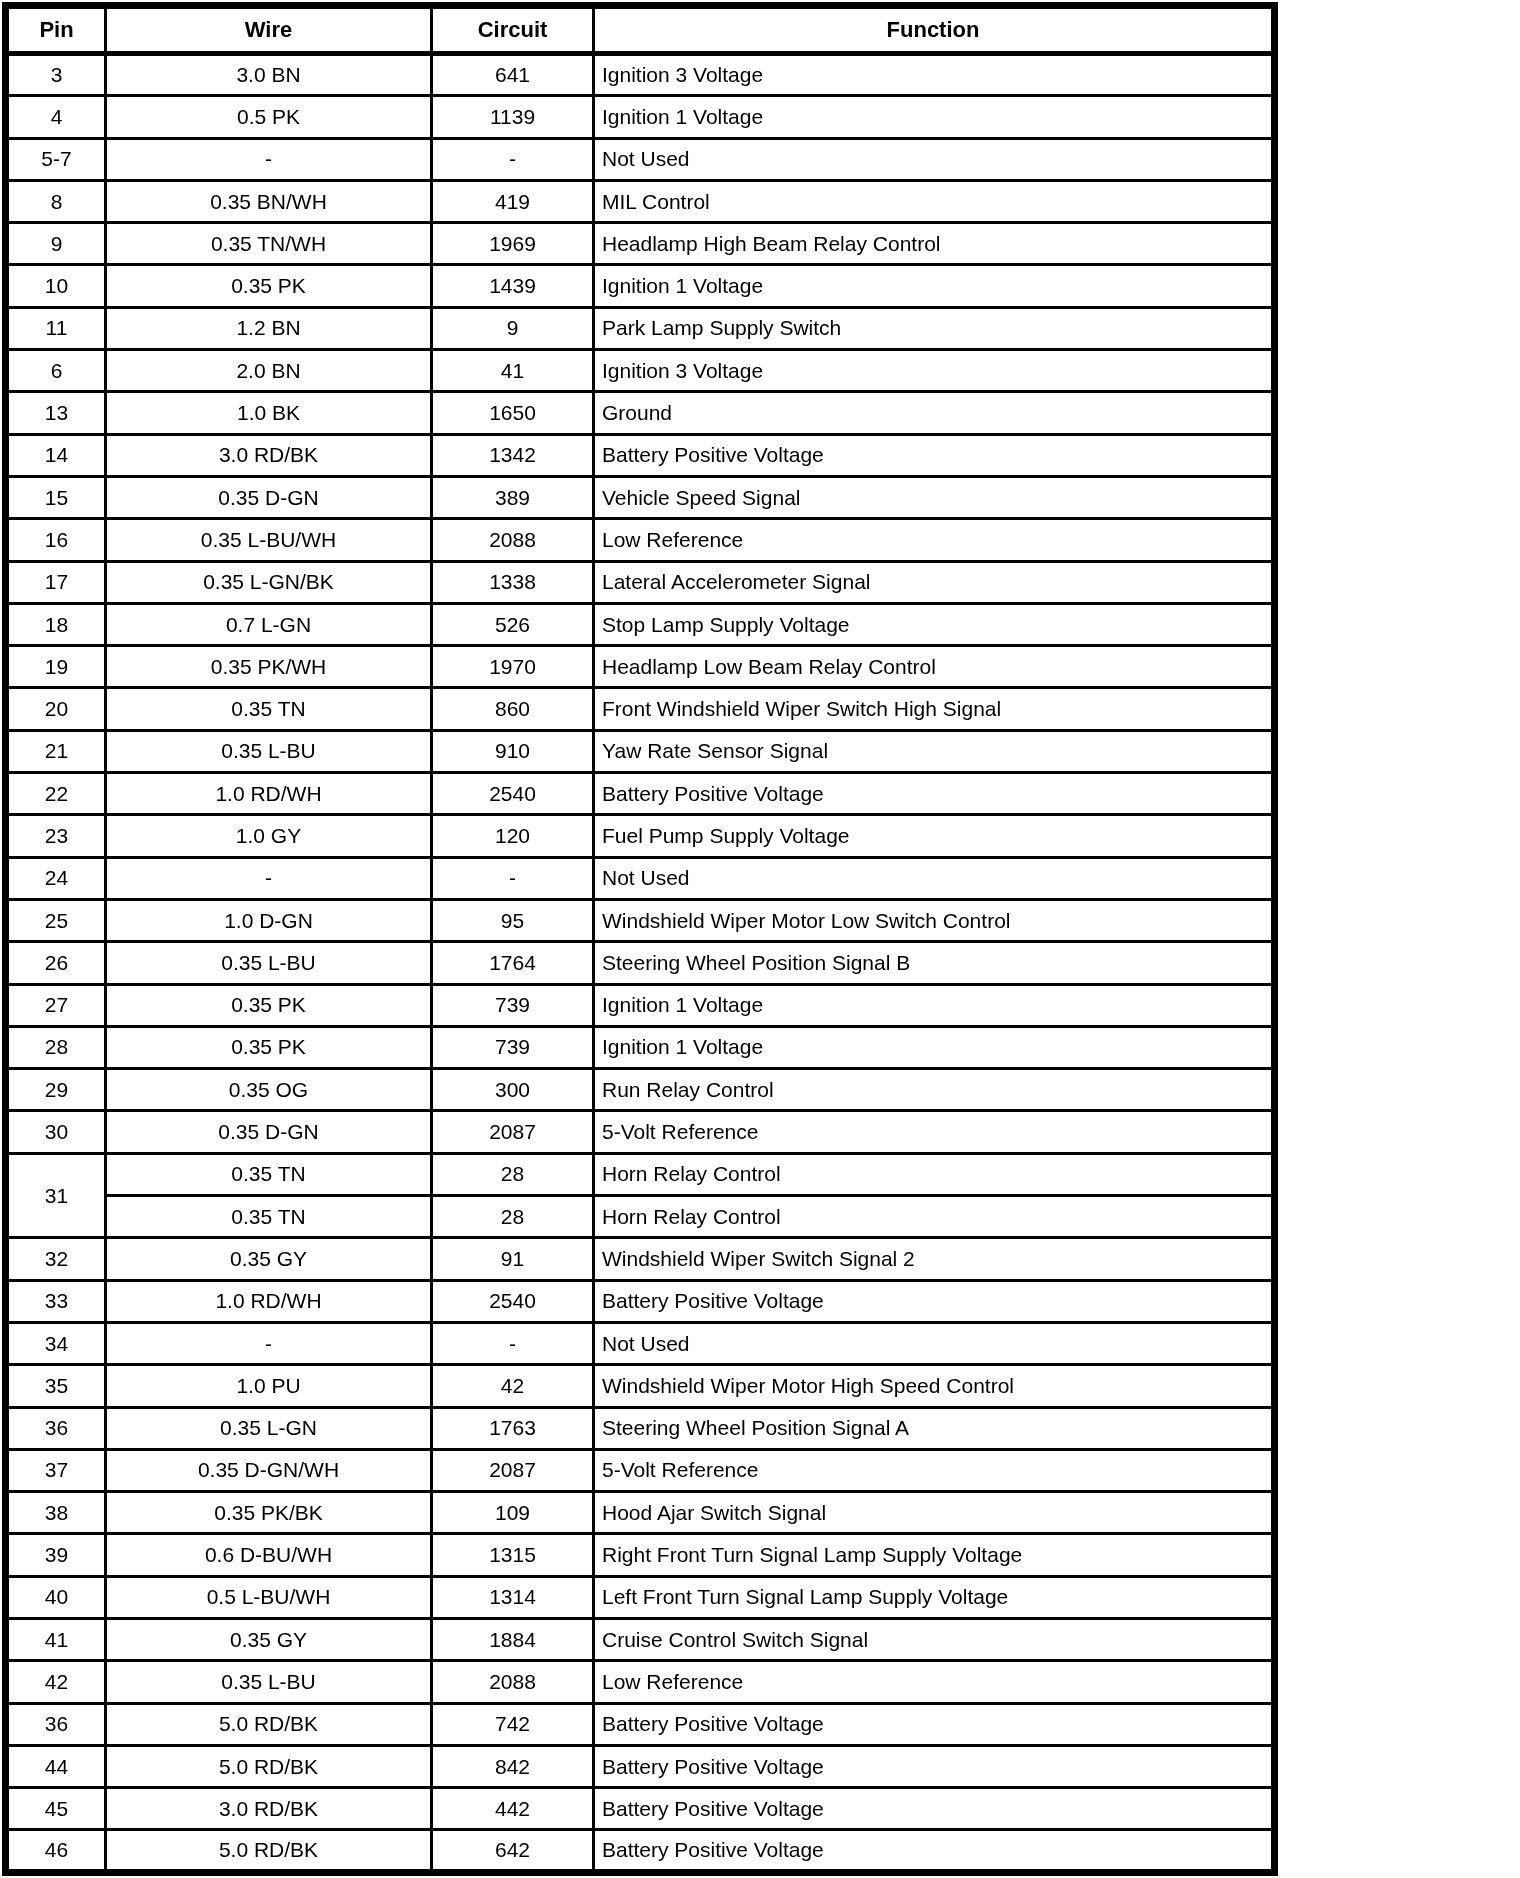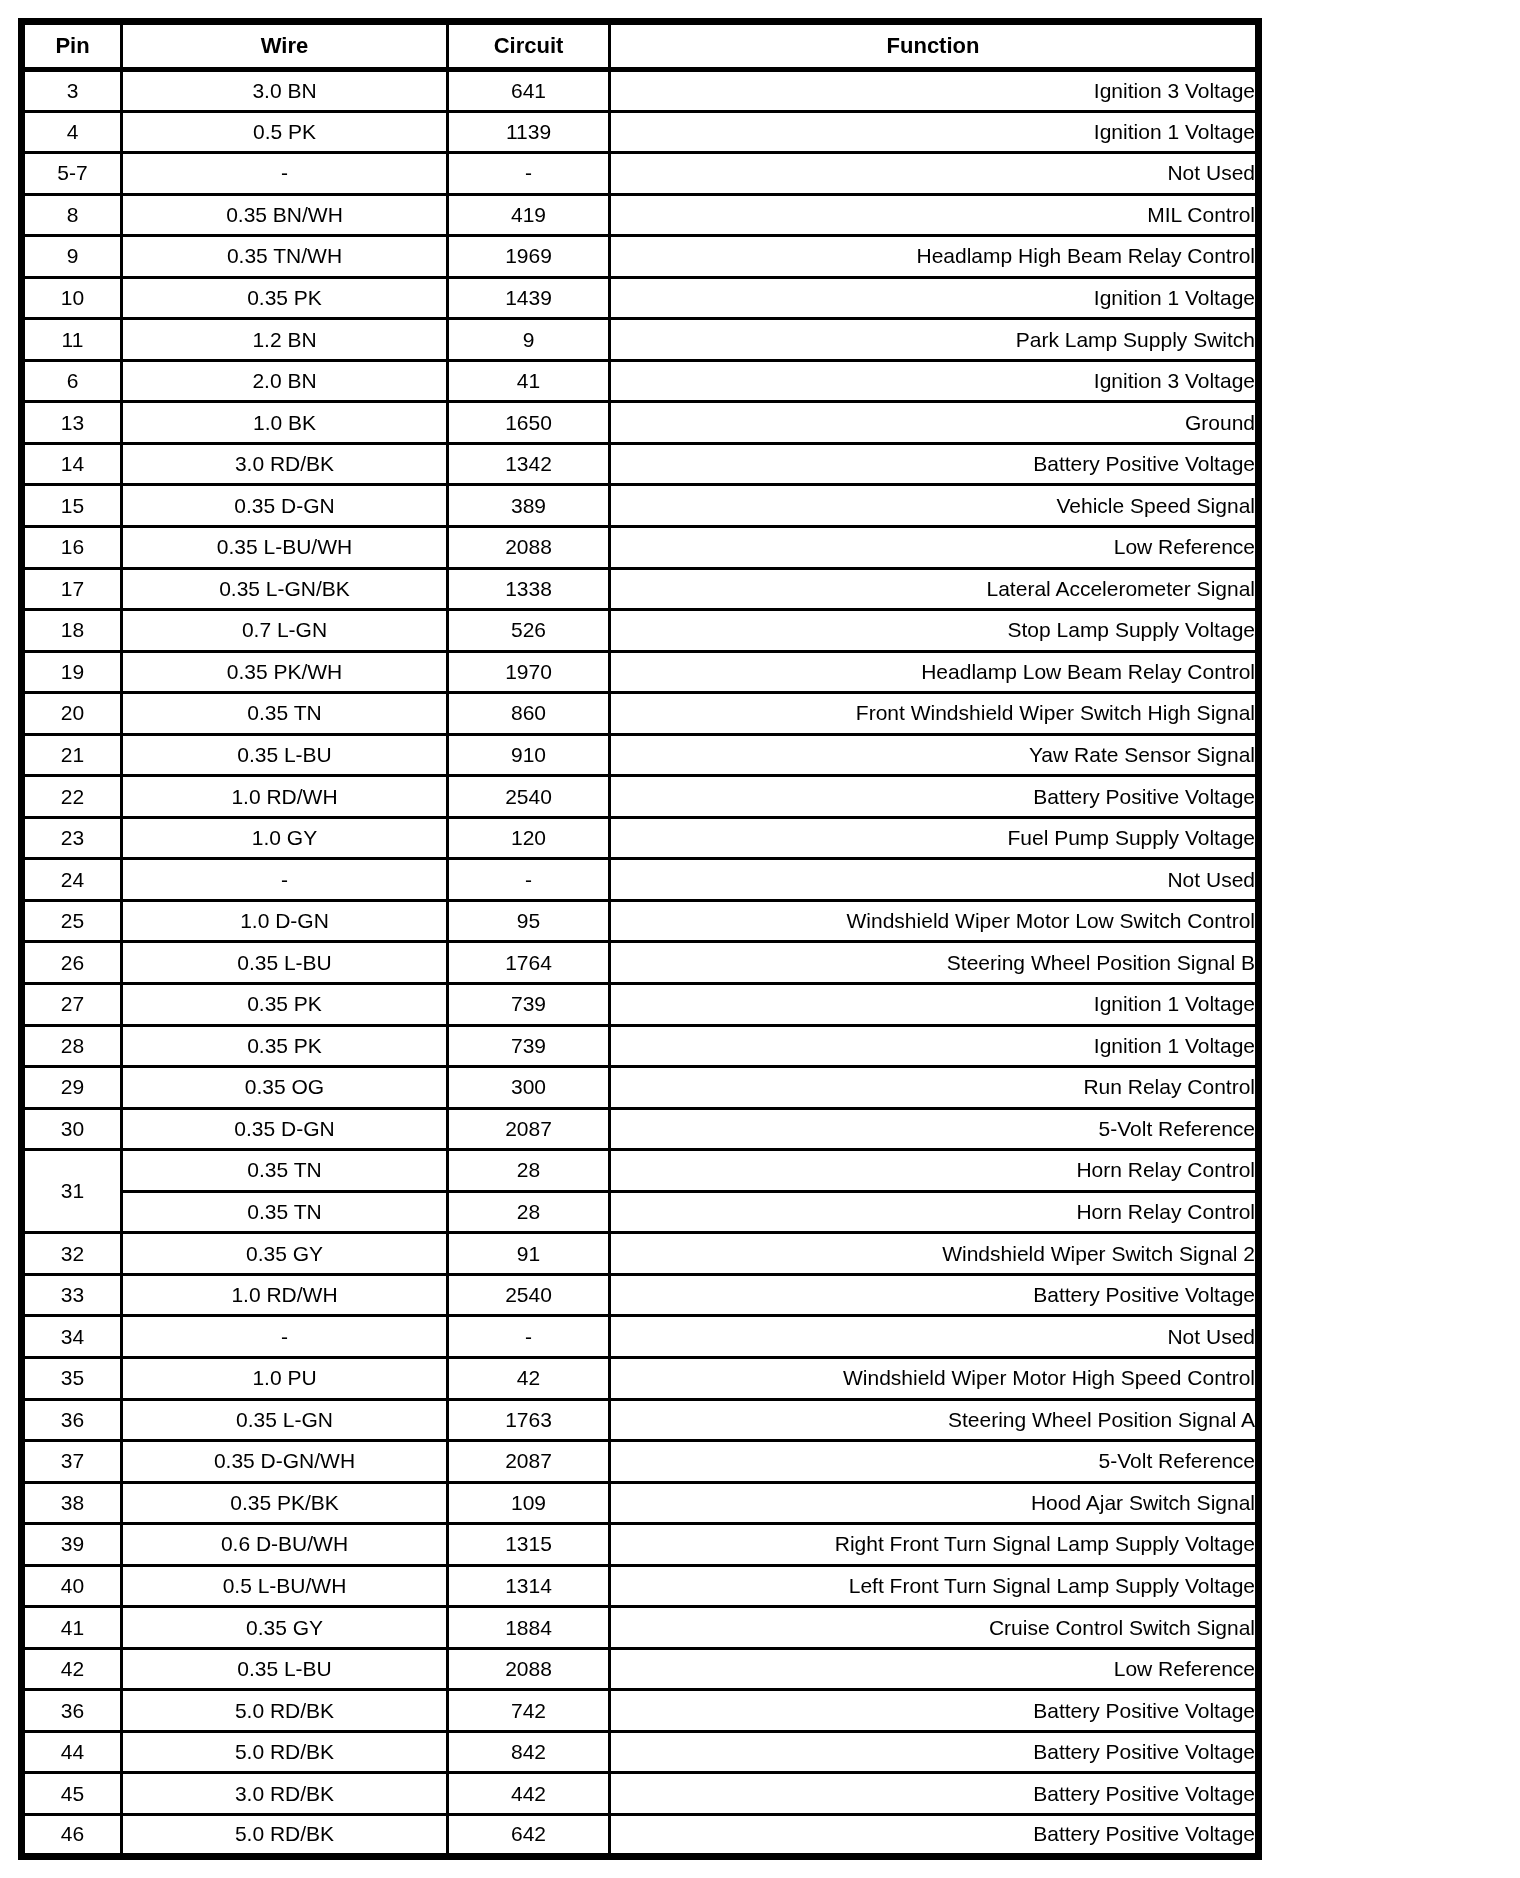--- a/index.html
+++ b/index.html
@@ -4,21 +4,21 @@
 <style>
   html, body {
     margin: 0;
     padding: 0;
     background: #ffffff;
   }
   .page {
     width: 1280px;
     height: 1878px;
     box-sizing: border-box;
-    padding: 18px;
+    padding: 2px;
     background: #ffffff;
   }
   table.pinout {
     width: 100%;
     height: 100%;
     border-collapse: collapse;
     table-layout: fixed;
     border: 7px solid #000000;
     background: #ffffff;
   }
@@ -38,21 +38,21 @@
     white-space: nowrap;
   }
   thead tr { height: 48px; }
   thead th {
     font-weight: bold;
     font-size: 22px;
     border-bottom: 5px solid #000000;
   }
   tbody tr { height: 41px; }
   td.fn {
-    text-align: right;
+    text-align: left;
     padding-left: 7px;
   }
 </style>
 </head>
 <body>
 
 <div class="page">
   <table class="pinout">
     <colgroup>
       <col class="c-pin">

